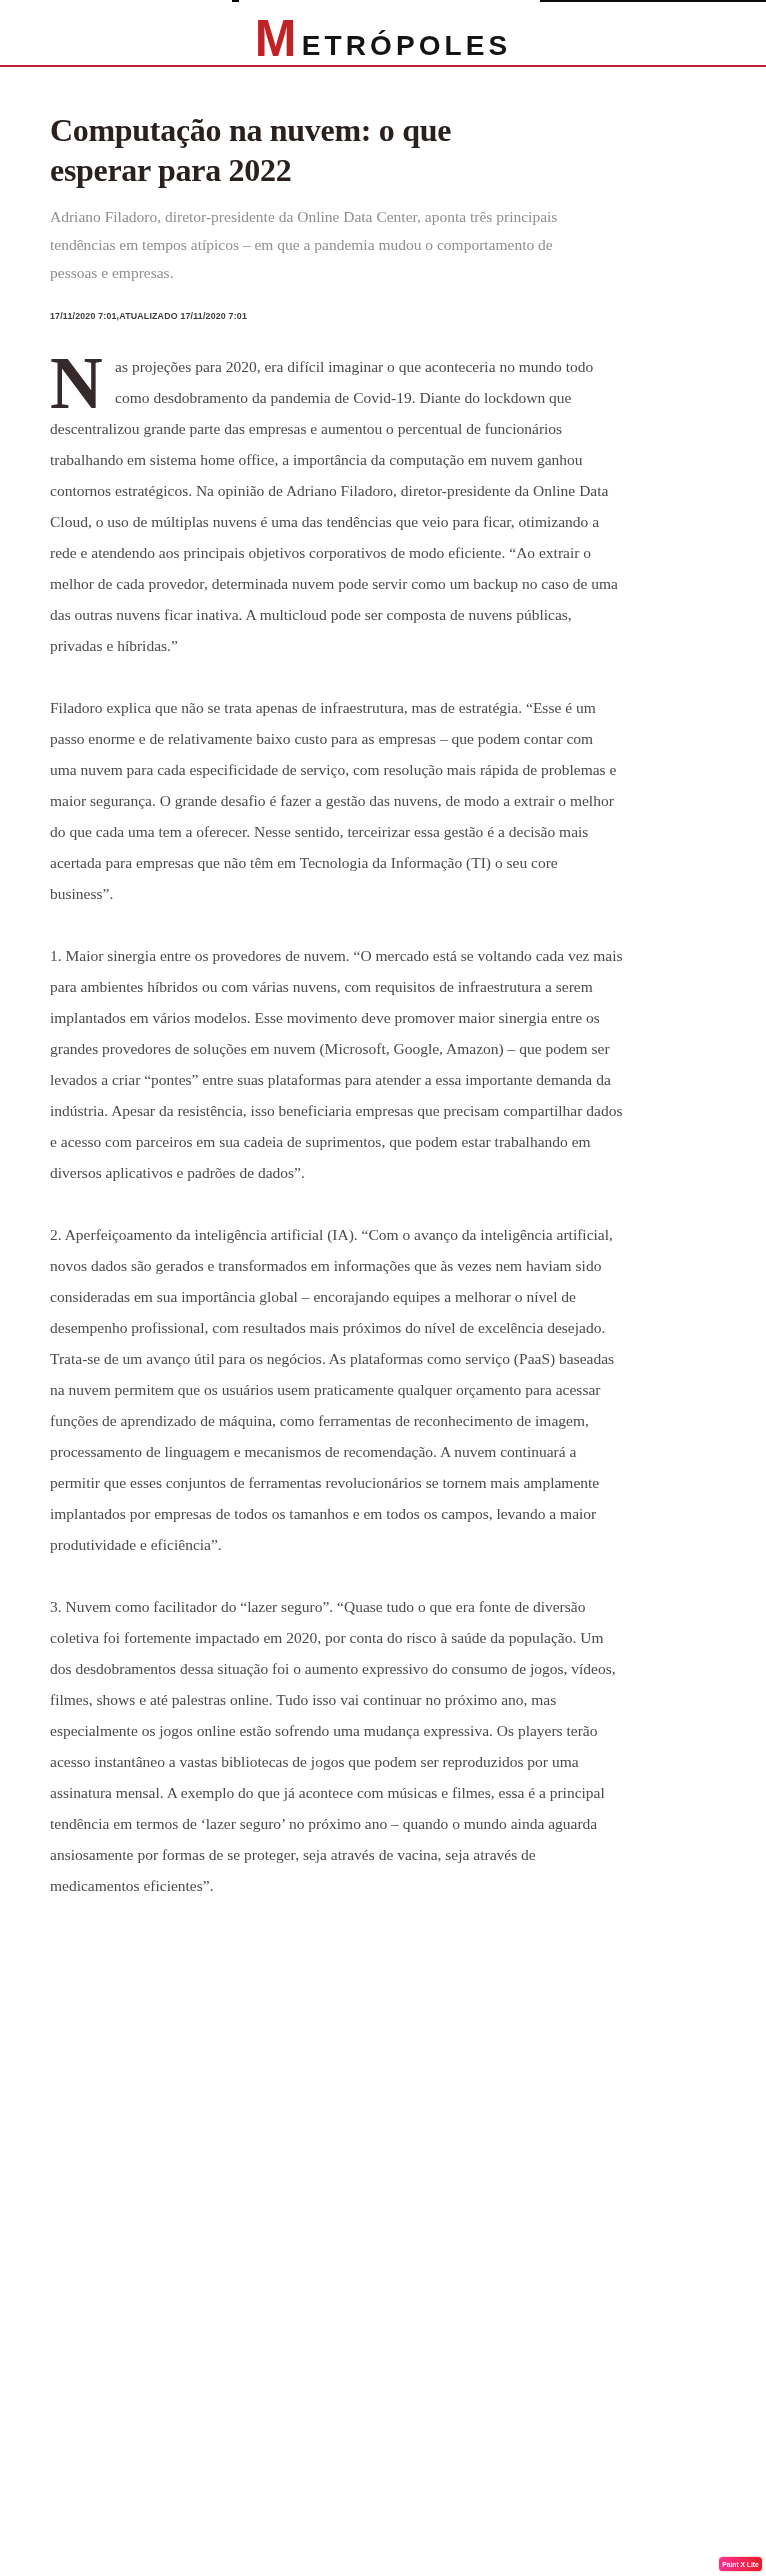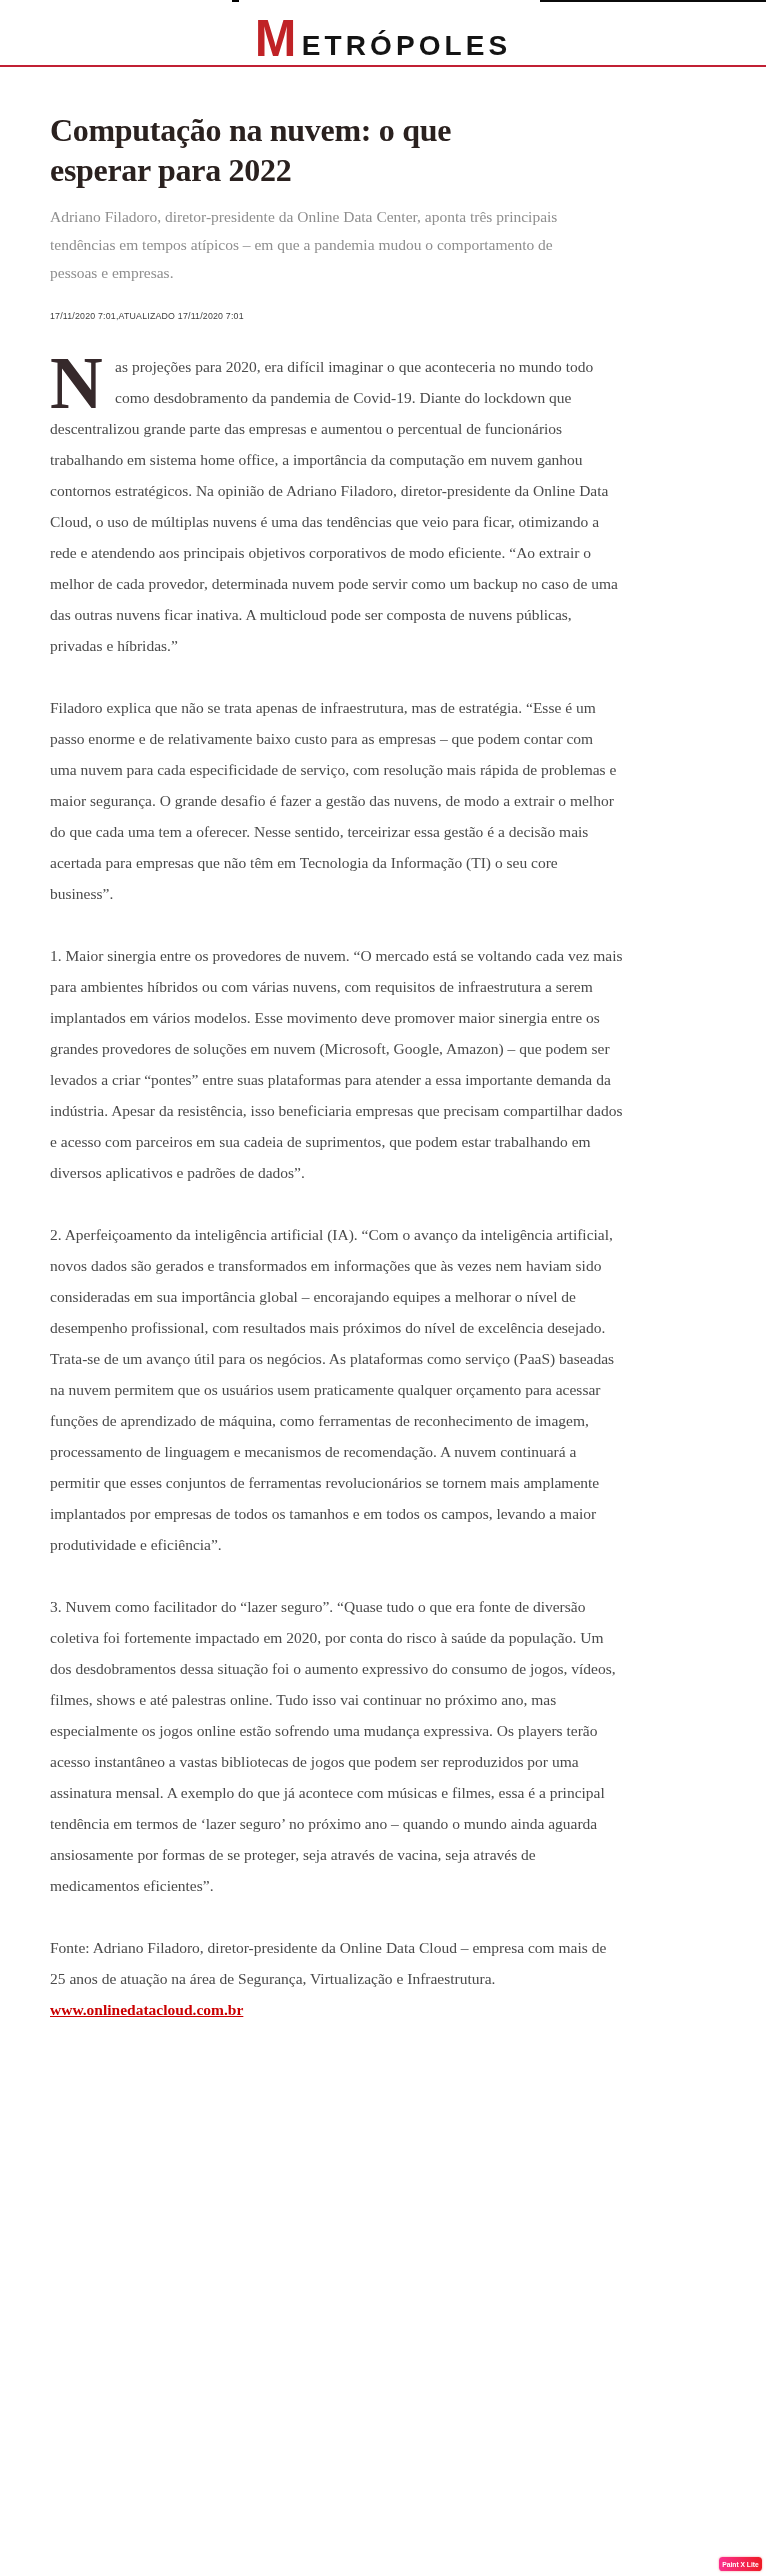--- a/index.html
+++ b/index.html
@@ -41,21 +41,21 @@
   }
 
   .article-subtitle {
     margin:13.4px 0 0; max-width:551px;
     font-size:15.5px; line-height:28px; color:#8e8e8e; font-weight:normal;
   }
 
   .article-timestamp {
     margin-top:24px;
     font-family:"Liberation Sans", sans-serif;
-    font-size:8.8px; letter-spacing:0.2px; color:#3d3d3d;
+    font-size:8.8px; letter-spacing:0.2px; color:#3d3d3d;font-weight:bold;
   }
 
   .article-body { margin-top:30px; font-size:15.5px; line-height:31px; color:#4a4a4a; }
   .article-body p { margin:0 0 31px 0; }
 
   .dropcap {
     float:left; font-weight:bold; color:#36292b;
     font-size:73px; line-height:54px;
     margin:5.2px 12.4px 0 0;
   }
@@ -98,21 +98,18 @@
     <p>
       <span class="dropcap">N</span>
       <span>as projeções para 2020, era difícil imaginar o que aconteceria no mundo todo como desdobramento da pandemia de Covid-19. Diante do lockdown que descentralizou grande parte das empresas e aumentou o percentual de funcionários trabalhando em sistema home office, a importância da computação em nuvem ganhou contornos estratégicos. Na opinião de Adriano Filadoro, diretor-presidente da Online Data Cloud, o uso de múltiplas nuvens é uma das tendências que veio para ficar, otimizando a rede e atendendo aos principais objetivos corporativos de modo eficiente. “Ao extrair o melhor de cada provedor, determinada nuvem pode servir como um backup no caso de uma das outras nuvens ficar inativa. A multicloud pode ser composta de nuvens públicas, privadas e híbridas.”</span>
     </p>
 
     <p>Filadoro explica que não se trata apenas de infraestrutura, mas de estratégia. “Esse é um passo enorme e de relativamente baixo custo para as empresas – que podem contar com uma nuvem para cada especificidade de serviço, com resolução mais rápida de problemas e maior segurança. O grande desafio é fazer a gestão das nuvens, de modo a extrair o melhor do que cada uma tem a oferecer. Nesse sentido, terceirizar essa gestão é a decisão mais acertada para empresas que não têm em Tecnologia da Informação (TI) o seu core business”.</p>
     <p>1. Maior sinergia entre os provedores de nuvem. “O mercado está se voltando cada vez mais para ambientes híbridos ou com várias nuvens, com requisitos de infraestrutura a serem implantados em vários modelos. Esse movimento deve promover maior sinergia entre os grandes provedores de soluções em nuvem (Microsoft, Google, Amazon) – que podem ser levados a criar “pontes” entre suas plataformas para atender a essa importante demanda da indústria. Apesar da resistência, isso beneficiaria empresas que precisam compartilhar dados e acesso com parceiros em sua cadeia de suprimentos, que podem estar trabalhando em diversos aplicativos e padrões de dados”.</p>
     <p>2. Aperfeiçoamento da inteligência artificial (IA). “Com o avanço da inteligência artificial, novos dados são gerados e transformados em informações que às vezes nem haviam sido consideradas em sua importância global – encorajando equipes a melhorar o nível de desempenho profissional, com resultados mais próximos do nível de excelência desejado. Trata-se de um avanço útil para os negócios. As plataformas como serviço (PaaS) baseadas na nuvem permitem que os usuários usem praticamente qualquer orçamento para acessar funções de aprendizado de máquina, como ferramentas de reconhecimento de imagem, processamento de linguagem e mecanismos de recomendação. A nuvem continuará a permitir que esses conjuntos de ferramentas revolucionários se tornem mais amplamente implantados por empresas de todos os tamanhos e em todos os campos, levando a maior produtividade e eficiência”.</p>
     <p>3. Nuvem como facilitador do “lazer seguro”. “Quase tudo o que era fonte de diversão coletiva foi fortemente impactado em 2020, por conta do risco à saúde da população. Um dos desdobramentos dessa situação foi o aumento expressivo do consumo de jogos, vídeos, filmes, shows e até palestras online. Tudo isso vai continuar no próximo ano, mas especialmente os jogos online estão sofrendo uma mudança expressiva. Os players terão acesso instantâneo a vastas bibliotecas de jogos que podem ser reproduzidos por uma assinatura mensal. A exemplo do que já acontece com músicas e filmes, essa é a principal tendência em termos de ‘lazer seguro’ no próximo ano – quando o mundo ainda aguarda ansiosamente por formas de se proteger, seja através de vacina, seja através de medicamentos eficientes”.</p>
 
-    <p>
-      <span>Fonte: Adriano Filadoro, diretor-presidente da Online Data Cloud – empresa com mais de 25 anos de atuação na área de Segurança, Virtualização e Infraestrutura. </span><a href="#" class="red-link">www.onlinedatacloud.com.br</a>
-    </p>
 
   </div>
 </main>
 
 <div class="paint-badge">Paint X Lite</div>
 
 
 </body></html>

